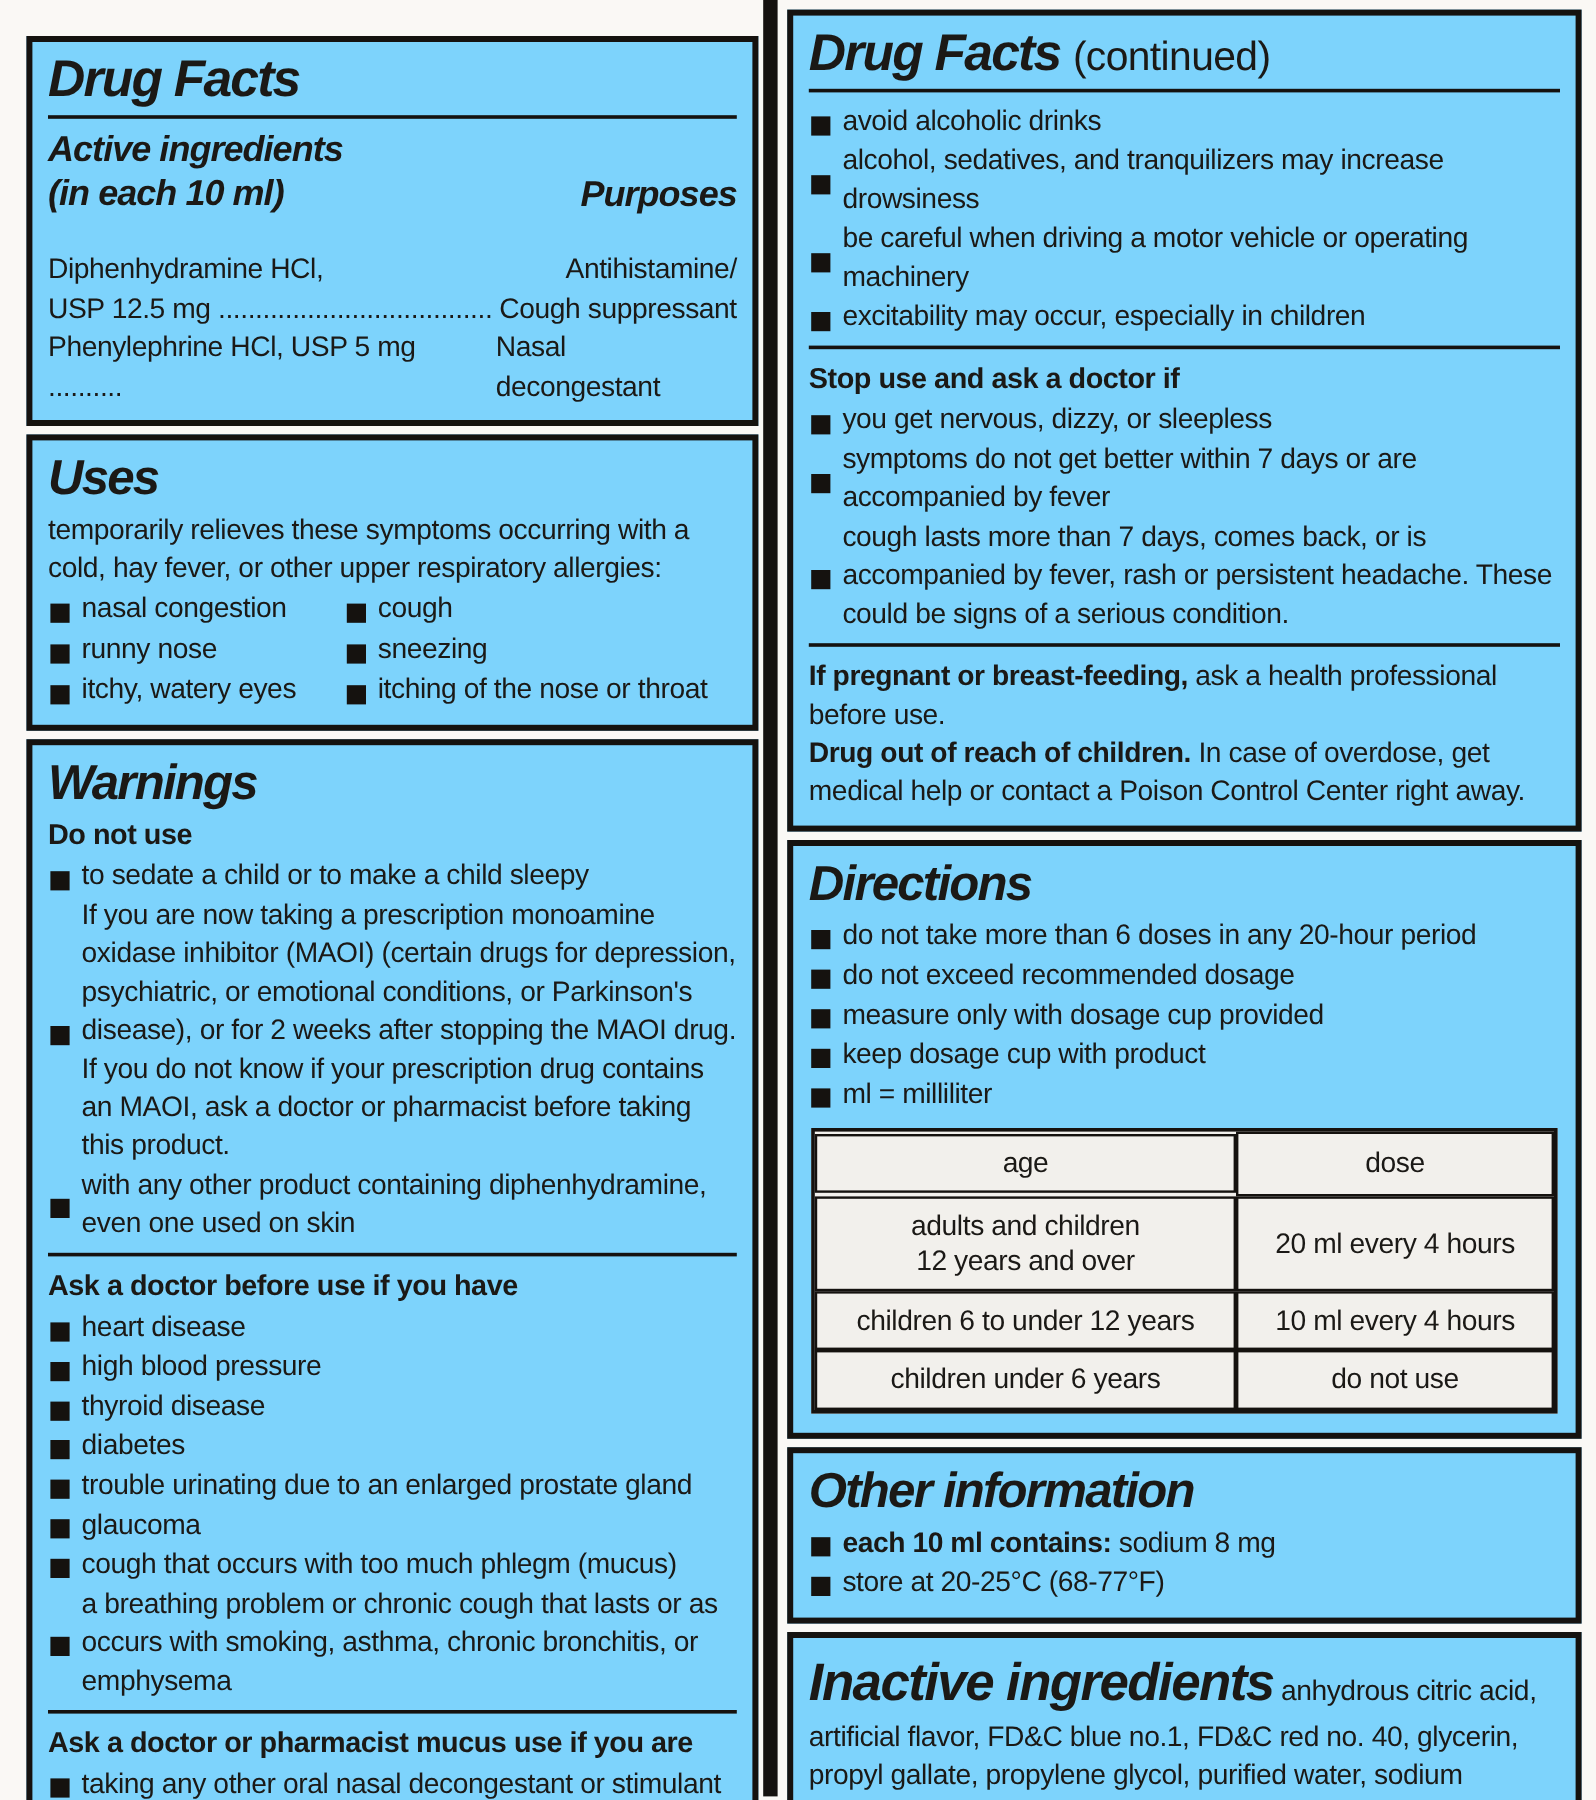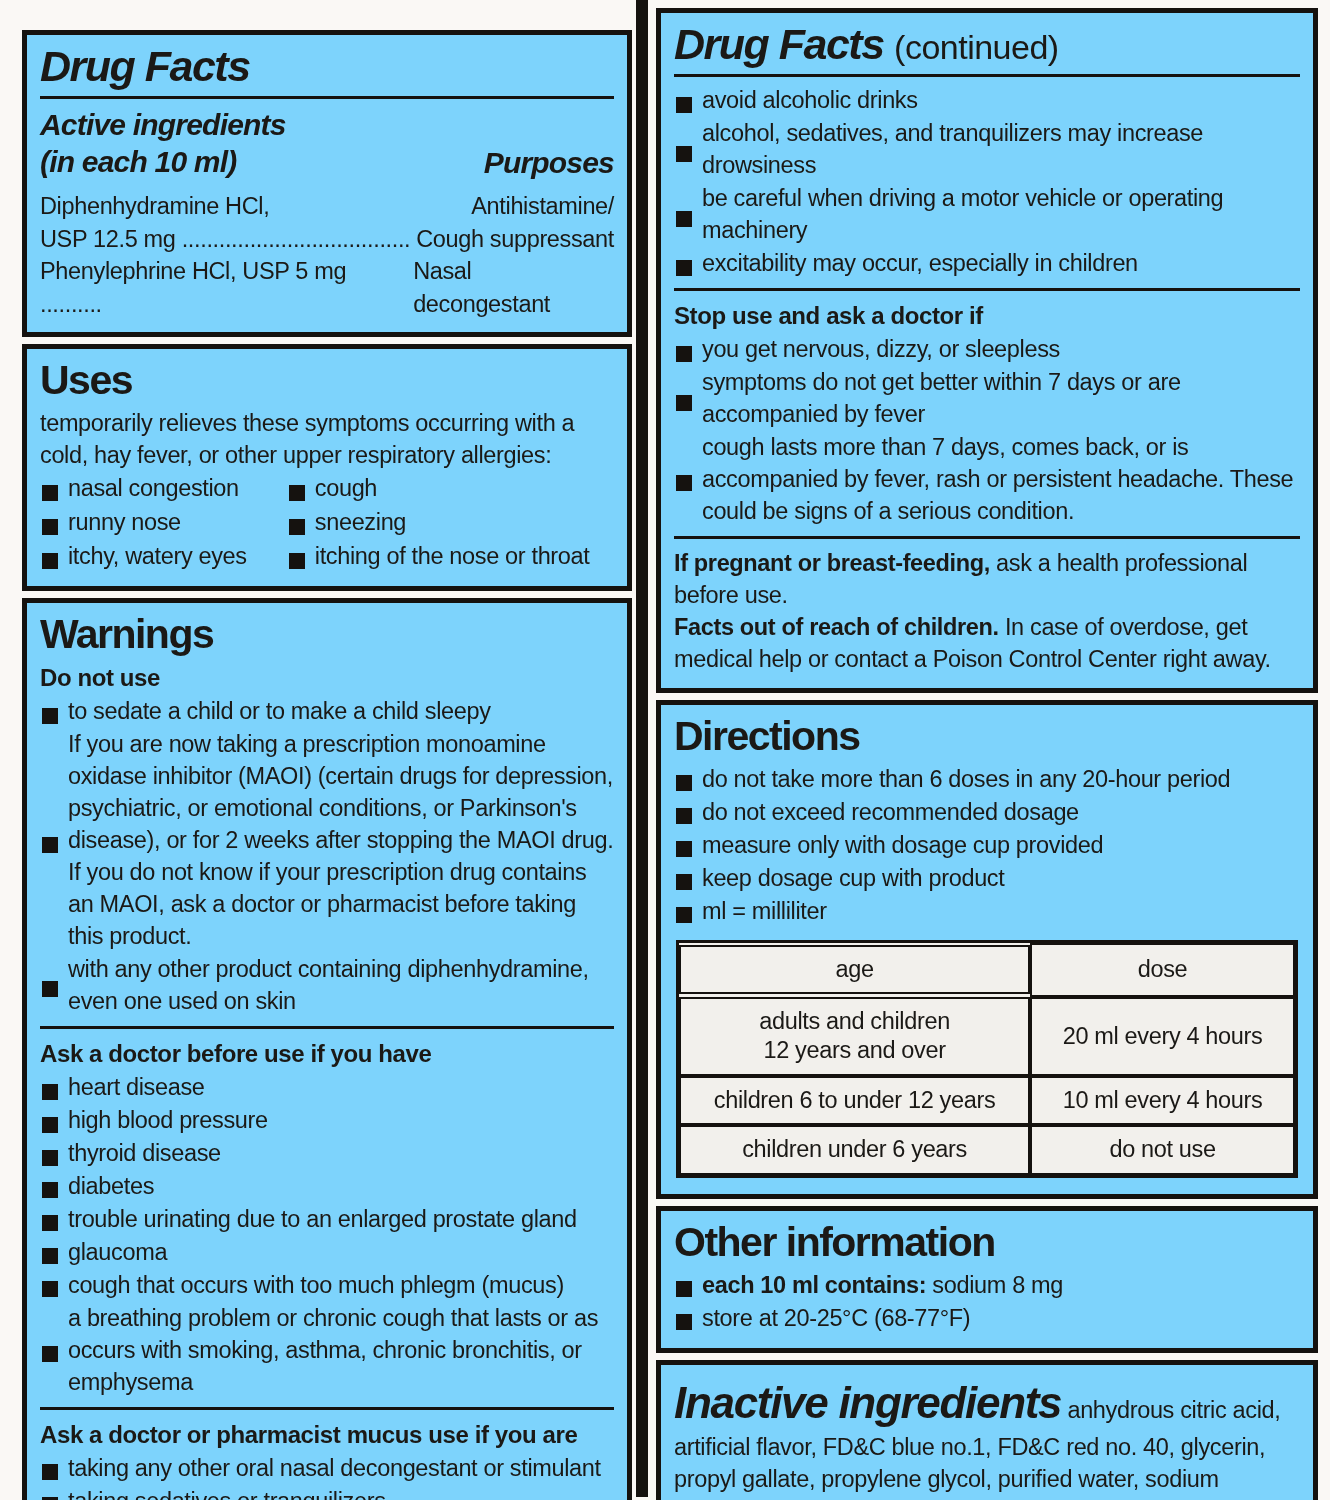--- a/index.html
+++ b/index.html
@@ -25,28 +25,28 @@
     background:#7dd3fc;
     margin-bottom:7px;
     padding:8px 13px 12px 13px;
     box-sizing:border-box;
   }
   .rule{height:3px;background:#15120f;margin:8px 0 9px 0;}
   .rule-title{height:3px;background:#15120f;margin:6px 0 8px 0;}
 
   .df-title{font-size:43px;font-weight:bold;font-style:italic;letter-spacing:-1.5px;line-height:1.1;}
   .df-cont{font-size:34px;font-weight:normal;font-style:normal;letter-spacing:-0.5px;}
-  .sec-title{font-size:41px;font-weight:bold;letter-spacing:-1.5px;line-height:1.15;margin-bottom:4px;}
+  .sec-title{font-size:41px;font-weight:bold;font-style:italic;letter-spacing:-1.5px;line-height:1.15;margin-bottom:4px;}
   .subhead{font-size:24px;font-weight:bold;letter-spacing:-0.4px;line-height:1.3;margin:2px 0 3px 0;}
   .body-text, .bt{font-size:23.5px;line-height:1.36;}
 
   .ai-head-row{display:flex;justify-content:space-between;align-items:flex-end;margin-top:2px;gap:32px;}
   .ai-heading{font-size:30px;font-weight:bold;font-style:italic;letter-spacing:-0.8px;line-height:1.22;}
   .ai-purposes{font-size:30px;font-weight:bold;font-style:italic;letter-spacing:-0.8px;}
-  .ai-rows{margin-top:10px;}
+  .ai-rows{margin-top:28px;}
   .ai-row{display:flex;justify-content:space-between;font-size:23.5px;line-height:1.38;}
 
   .bullet{display:flex;align-items:center;margin:1px 0;}
   .sq{flex:0 0 16px;height:16px;background:#15120f;margin:7px 10px 0 2px;}
   .bt{flex:1;}
   .bold{font-weight:bold;}
 
   .uses-grid{display:grid;grid-template-columns:43% 57%;}
   .para{font-size:23.5px;line-height:1.36;}
 
@@ -248,21 +248,21 @@
           <span class="sq"></span>
           <span class="bt">cough lasts more than 7 days, comes back, or is accompanied by fever, rash or persistent headache. These could be signs of a serious condition.</span>
         </div>
 
       <div class="rule"></div>
 
       <div class="para">
         <span class="bold">If pregnant or breast-feeding,</span><span> ask a health professional before use.</span>
       </div>
       <div class="para">
-        <span class="bold">Facts out of reach of children.</span><span> In case of overdose, get medical help or contact a Poison Control Center right away.</span>
+        <span class="bold">Drug out of reach of children.</span><span> In case of overdose, get medical help or contact a Poison Control Center right away.</span>
       </div>
     </div>
 
     <div class="box mh-dir">
       <div class="sec-title">Directions</div>
       <div class="bullet">
           <span class="sq"></span>
           <span class="bt">do not take more than 6 doses in any 20-hour period</span>
         </div>
       <div class="bullet">

